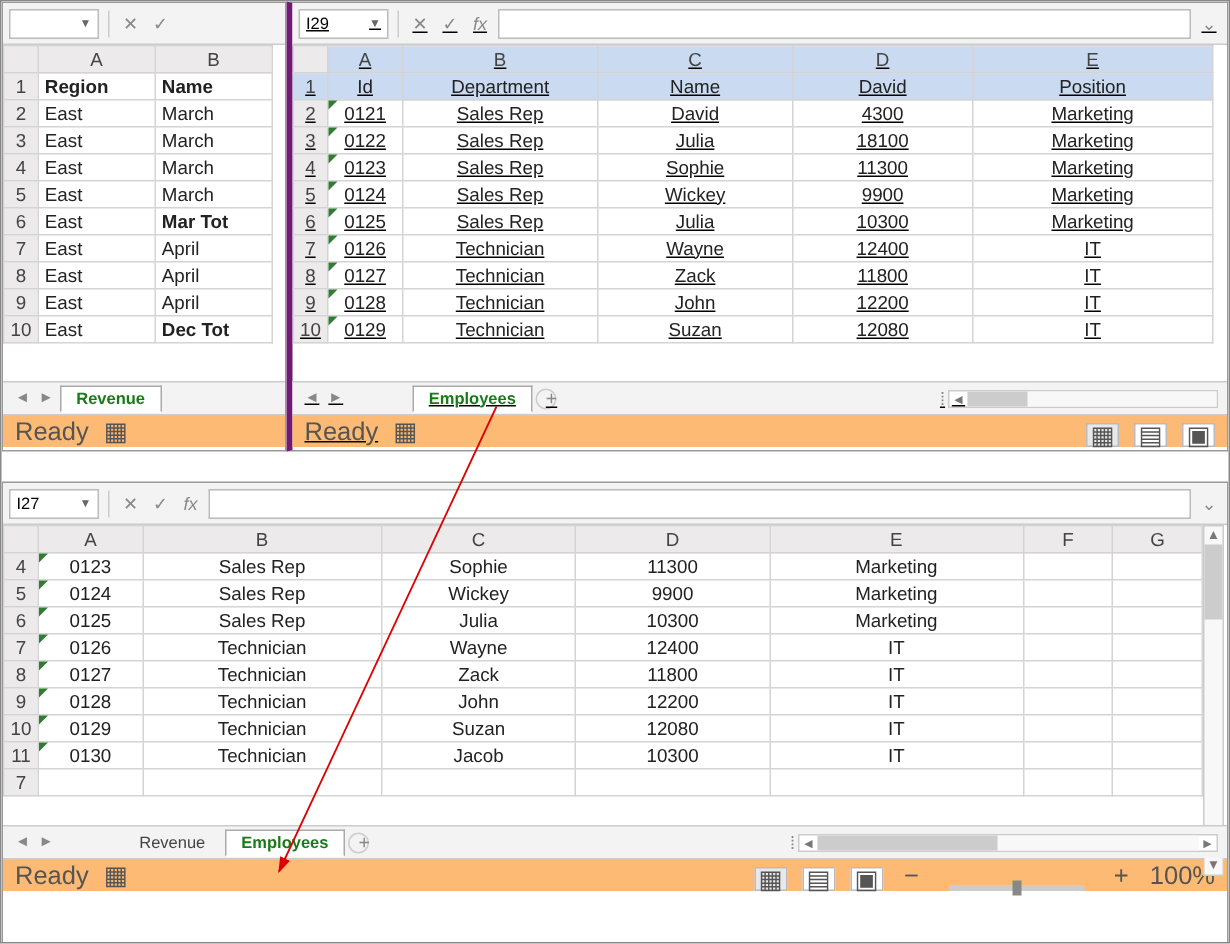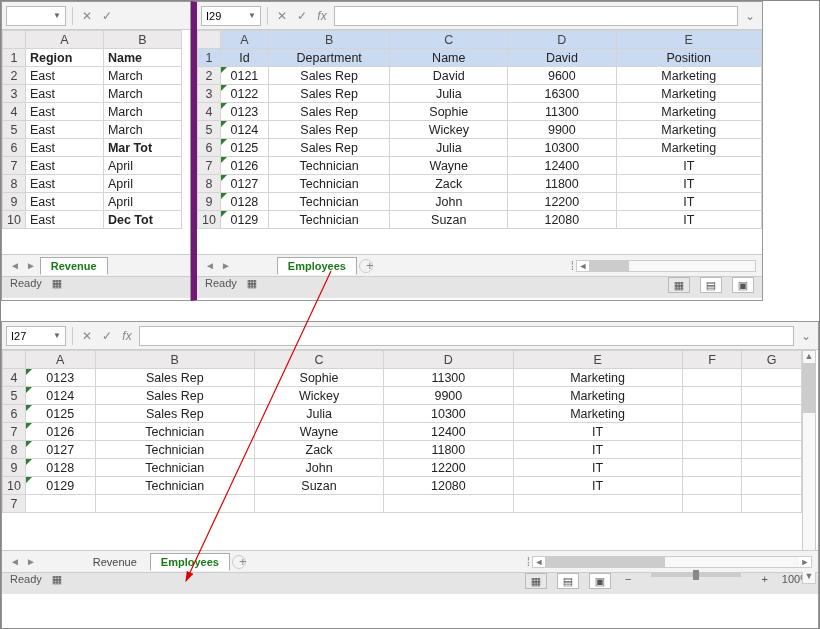--- a/index.html
+++ b/index.html
@@ -13,21 +13,21 @@
     overflow: hidden;
     position: relative;
     border: 1px solid #888;
   }
   .pane {
     position: absolute;
     background: #fff;
     border: 1px solid #999;
   }
   .pane-tl { left: 0; top: 0; width: 190px; height: 300px; }
-  .pane-tr { left: 190px; top: 0; width: 572px; height: 300px; border-left: 6px solid #701a75; }
+  .pane-tr { left: 190px; top: 0; width: 628px; height: 300px; border-left: 4px solid #701a75; text-decoration: underline; }
   .pane-b  { left: 0; top: 320px; width: 818px; height: 308px; }
 
   
   .fbar {
     height: 28px;
     display: flex;
     align-items: center;
     background: #f3f3f3;
     border-bottom: 1px solid #ccc;
     padding: 0 4px;
@@ -132,27 +132,27 @@
     background: #fff;
     width: 180px;
   }
   .hscroll .arrow { width: 12px; text-align: center; color: #777; font-size: 9px; }
   .hscroll .track { flex: 1; background: #f8f8f8; height: 10px; position: relative; }
   .hscroll .thumb { position: absolute; left: 0; top: 0; height: 10px; width: 40px; background: #ccc; }
 
   
   .statusbar {
     height: 22px;
-    background: #e5e5e5;
+    background: #fdba74;
     border-top: 1px solid #ccc;
     display: flex;
-    align-items: flex-start;
+    align-items: flex-end;
     padding: 0 8px;
     gap: 10px;
-    font-size: 11px;
+    font-size: 17px;
     color: #555;
   }
   .statusbar .spacer { flex: 1; }
   .viewbtn {
     width: 22px; height: 16px;
     border: 1px solid #bbb;
     background: #fff;
     display: flex; align-items: center; justify-content: center;
   }
   .viewbtn.active { background: #e8e8e8; }
@@ -295,29 +295,29 @@
             <td class="center hdr-sel">Department</td>
             <td class="center hdr-sel">Name</td>
             <td class="center hdr-sel">David</td>
             <td class="center hdr-sel">Position</td>
           </tr>
           <tr>
             <th class="rowh">2</th>
             <td class="center tri-cell">0121</td>
             <td class="center">Sales Rep</td>
             <td class="center">David</td>
-            <td class="center">9600</td>
+            <td class="center">4300</td>
             <td class="center">Marketing</td>
           </tr>
           <tr>
             <th class="rowh">3</th>
             <td class="center tri-cell">0122</td>
             <td class="center">Sales Rep</td>
             <td class="center">Julia</td>
-            <td class="center">16300</td>
+            <td class="center">18100</td>
             <td class="center">Marketing</td>
           </tr>
           <tr>
             <th class="rowh">4</th>
             <td class="center tri-cell">0123</td>
             <td class="center">Sales Rep</td>
             <td class="center">Sophie</td>
             <td class="center">11300</td>
             <td class="center">Marketing</td>
           </tr>
@@ -482,20 +482,30 @@
             <td class="center">IT</td>
             <td class="center"></td>
             <td class="center"></td>
           </tr>
           <tr>
             <th class="rowh">10</th>
             <td class="center tri-cell">0129</td>
             <td class="center">Technician</td>
             <td class="center">Suzan</td>
             <td class="center">12080</td>
+            <td class="center">IT</td>
+            <td class="center"></td>
+            <td class="center"></td>
+          </tr>
+          <tr>
+            <th class="rowh">11</th>
+            <td class="center tri-cell">0130</td>
+            <td class="center">Technician</td>
+            <td class="center">Jacob</td>
+            <td class="center">10300</td>
             <td class="center">IT</td>
             <td class="center"></td>
             <td class="center"></td>
           </tr>
           <tr>
             <th class="rowh">7</th>
             <td class="center"></td>
             <td class="center"></td>
             <td class="center"></td>
             <td class="center"></td>

